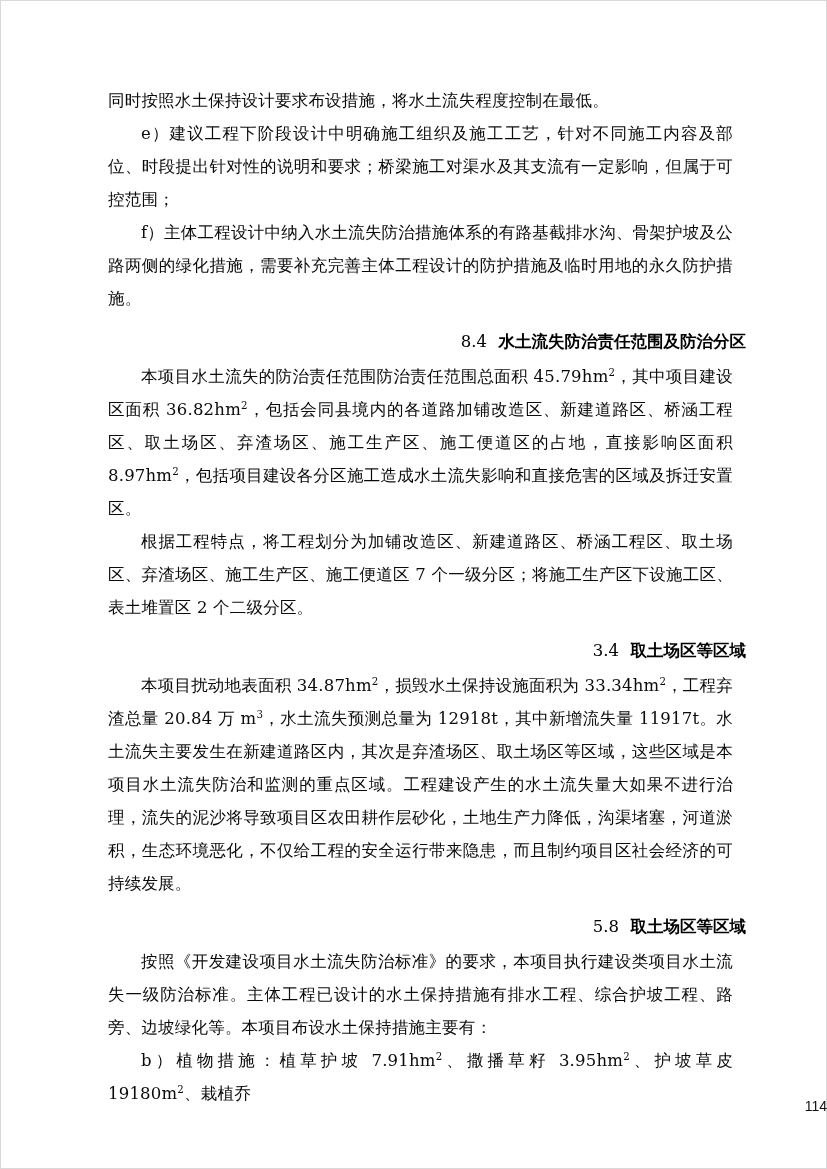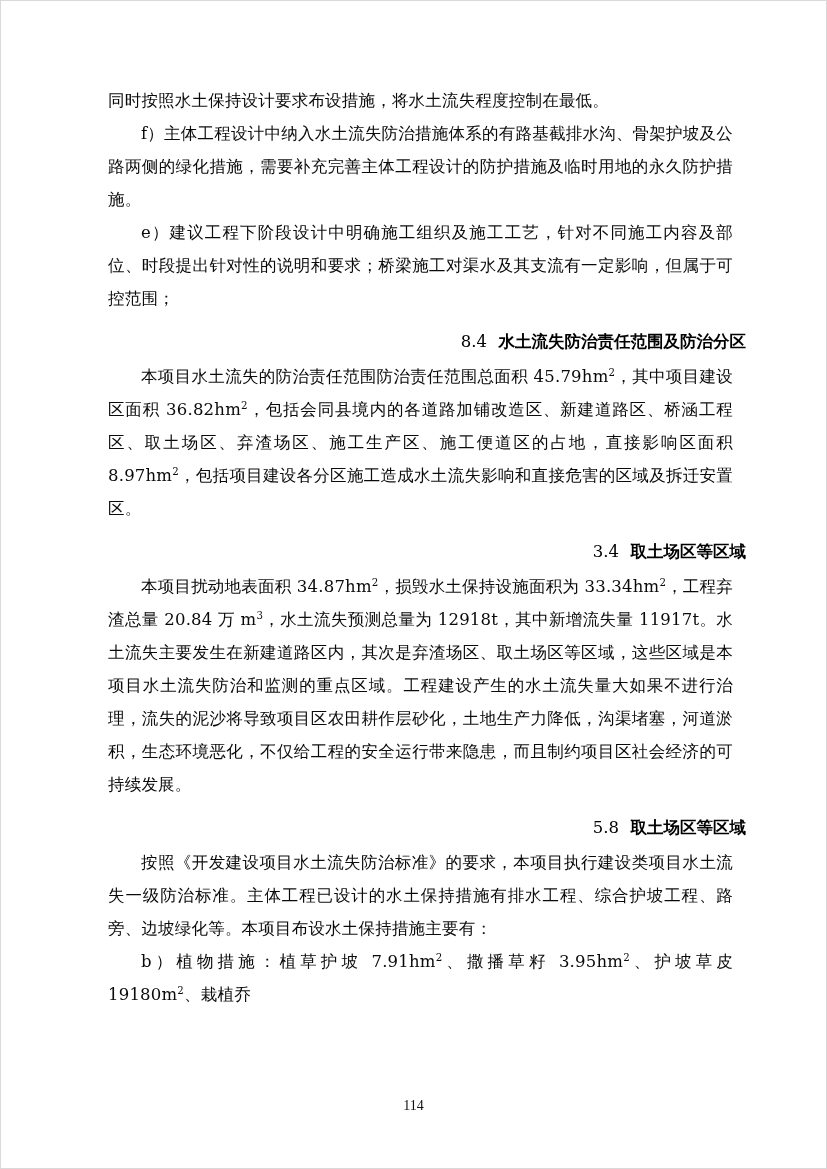--- a/index.html
+++ b/index.html
@@ -62,43 +62,44 @@
   sup {
     font-size: 0.62em;
     vertical-align: super;
     line-height: 0;
   }
   .pagenum {
     position: absolute;
     left: 0;
     top: 1098px;
     width: 827px;
-    text-align: center;
+    text-align: right;
     font-size: 14px;
     color: #111111;
-    font-family: Liberation Serif, serif;
+    font-family: Liberation Sans, sans-serif;
   }
 </style>
 </head>
 <body>
 
 <div class="page">
   <div class="page-border"></div>
 
   <div class="content">
 
     <p class="flush">同时按照水土保持设计要求布设措施，将水土流失程度控制在最低。</p>
+    <p class="indent">e）建议工程下阶段设计中明确施工组织及施工工艺，针对不同施工内容及部位、时段提出针对性的说明和要求；桥梁施工对渠水及其支流有一定影响，但属于可控范围；</p>
     <p class="indent">f）主体工程设计中纳入水土流失防治措施体系的有路基截排水沟、骨架护坡及公路两侧的绿化措施，需要补充完善主体工程设计的防护措施及临时用地的永久防护措施。</p>
-    <p class="indent">e）建议工程下阶段设计中明确施工组织及施工工艺，针对不同施工内容及部位、时段提出针对性的说明和要求；桥梁施工对渠水及其支流有一定影响，但属于可控范围；</p>
 
     <h2 class="section">
       <span class="num">8.4</span>
       &nbsp;<span>水土流失防治责任范围及防治分区</span>
     </h2>
     <p class="indent">本项目水土流失的防治责任范围防治责任范围总面积 45.79hm<sup>2</sup>，其中项目建设区面积 36.82hm<sup>2</sup>，包括会同县境内的各道路加铺改造区、新建道路区、桥涵工程区、取土场区、弃渣场区、施工生产区、施工便道区的占地，直接影响区面积 8.97hm<sup>2</sup>，包括项目建设各分区施工造成水土流失影响和直接危害的区域及拆迁安置区。</p>
+    <p class="indent">根据工程特点，将工程划分为加铺改造区、新建道路区、桥涵工程区、取土场区、弃渣场区、施工生产区、施工便道区 7 个一级分区；将施工生产区下设施工区、表土堆置区 2 个二级分区。</p>
 
     <h2 class="section">
       <span class="num">3.4</span>
       &nbsp;<span>取土场区等区域</span>
     </h2>
     <p class="indent">本项目扰动地表面积 34.87hm<sup>2</sup>，损毁水土保持设施面积为 33.34hm<sup>2</sup>，工程弃渣总量 20.84 万 m<sup>3</sup>，水土流失预测总量为 12918t，其中新增流失量 11917t。水土流失主要发生在新建道路区内，其次是弃渣场区、取土场区等区域，这些区域是本项目水土流失防治和监测的重点区域。工程建设产生的水土流失量大如果不进行治理，流失的泥沙将导致项目区农田耕作层砂化，土地生产力降低，沟渠堵塞，河道淤积，生态环境恶化，不仅给工程的安全运行带来隐患，而且制约项目区社会经济的可持续发展。</p>
 
     <h2 class="section">
       <span class="num">5.8</span>
       &nbsp;<span>取土场区等区域</span>

